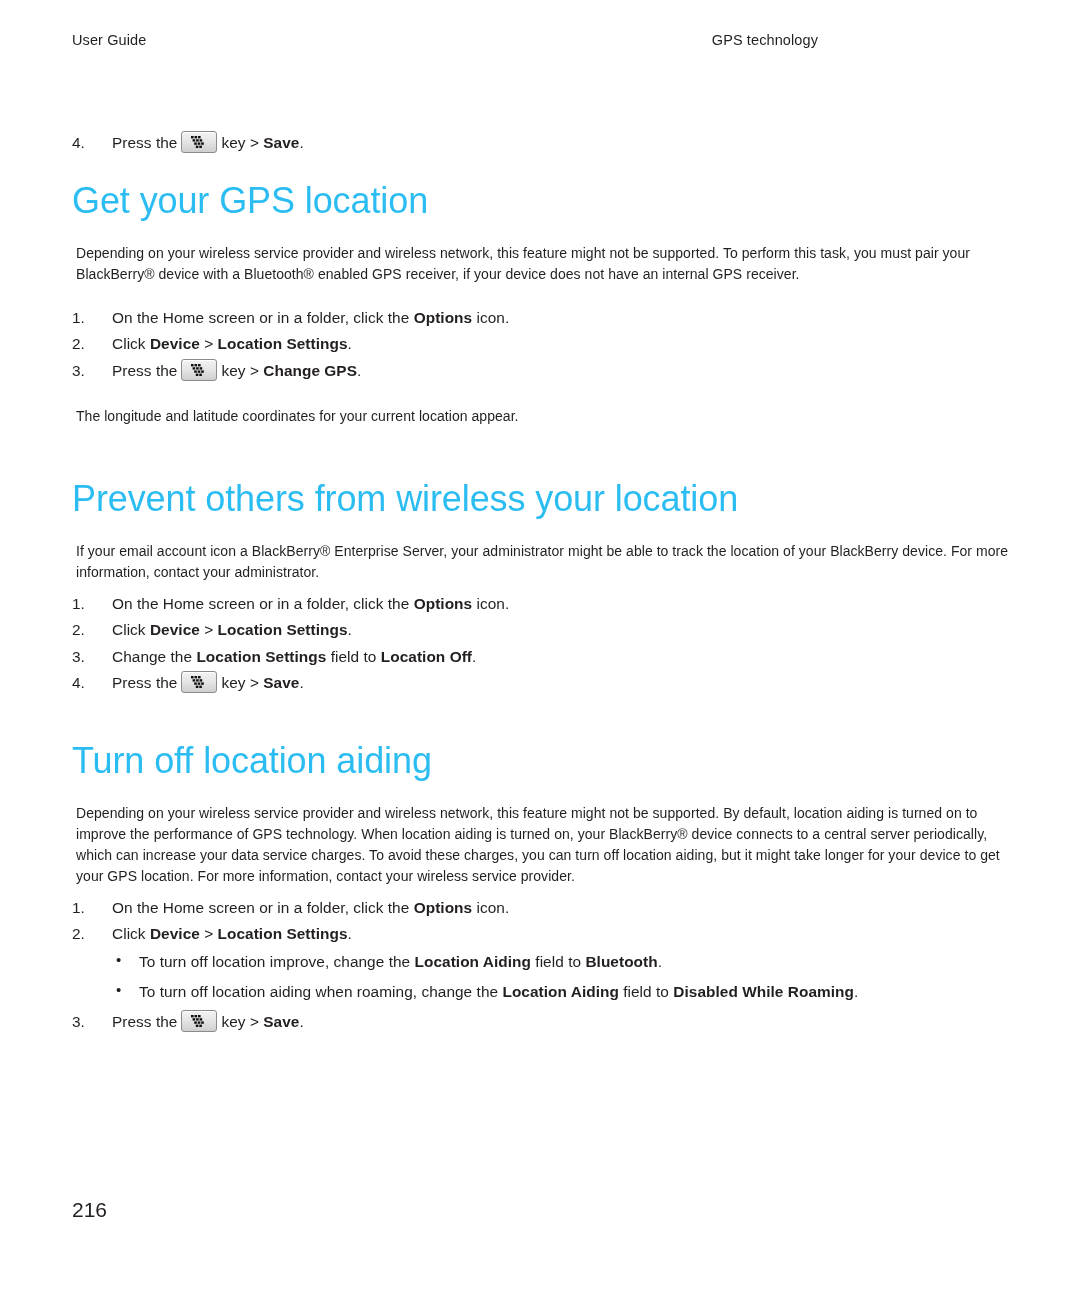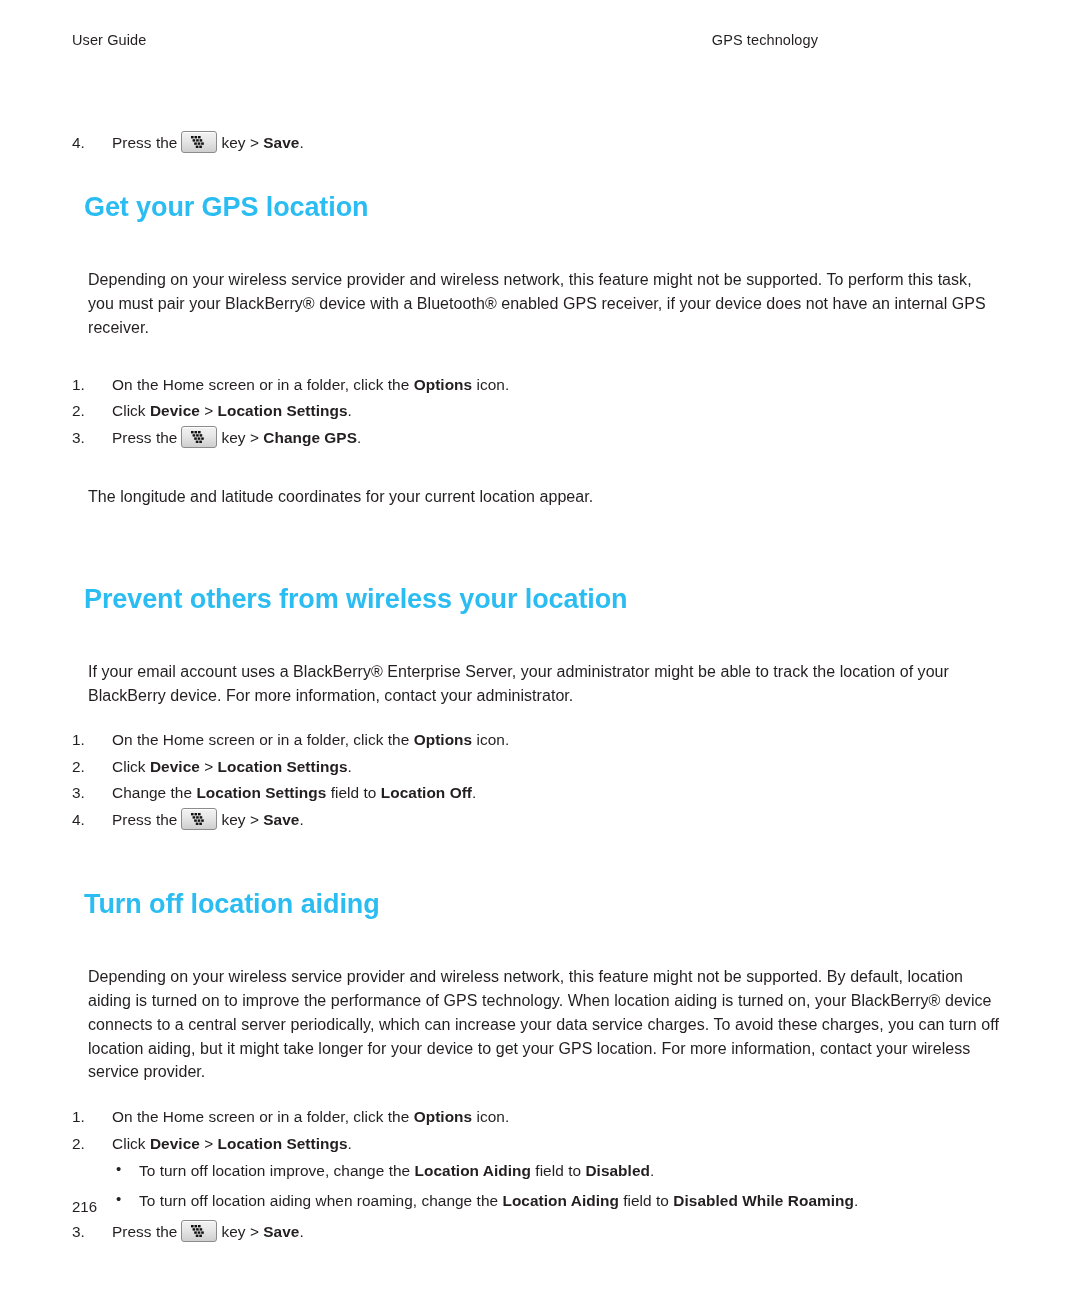--- a/index.html
+++ b/index.html
@@ -42,31 +42,31 @@
   
   .content {
     position: absolute;
     left: 72px;
     top: 131px;
     width: 946px;
   }
 
   h1.sec {
     color: #2bbdf2;
-    font-size: 27px;
-    font-weight: 700;
-    margin: 12px;
+    font-size: 36px;
+    font-weight: 400;
+    margin: 0;
     letter-spacing: -0.1px;
     line-height: 1.22;
   }
 
   p.body {
-    font-size: 16px;
+    font-size: 14px;
     line-height: 1.49;
-    margin: 16px;
+    margin: 4px;
     color: #231f20;
     letter-spacing: .05px;
   }
 
   
   ol.steps {
     list-style: none;
     margin: 0;
     padding: 0;
   }
@@ -130,21 +130,21 @@
     top: 50%;
     transform: translate(-50%, -50%);
   }
   .spacer-md { height: 22px; }
 
   
   .pagenum {
     position: absolute;
     left: 72px;
     top: 1198px;
-    font-size: 15px;
+    font-size: 21px;
     color: #231f20;
   }
 </style>
 </head>
 <body>
 
 <div class="page">
 
   <div class="runhead">
     <span class="left">User Guide</span>
@@ -204,21 +204,21 @@
             </svg></span><span>key &gt; </span><b>Change GPS</b><span>.</span>
       </li>
     </ol>
     <div style="height:17px"></div>
     <p class="body">The longitude and latitude coordinates for your current location appear.</p>
 
     <div style="height:46px"></div>
 
     <h1 class="sec">Prevent others from wireless your location</h1>
     <div style="height:16px"></div>
-    <p class="body">If your email account uses a BlackBerry® Enterprise Server, your administrator might be able to track the location of your BlackBerry device. For more information, contact your administrator.</p>
+    <p class="body">If your email account icon a BlackBerry® Enterprise Server, your administrator might be able to track the location of your BlackBerry device. For more information, contact your administrator.</p>
     <div style="height:5px"></div>
     <ol class="steps">
       <li>
         <span class="num">1.</span><span>On the Home screen or in a folder, click the </span><b>Options</b><span> icon.</span>
       </li>
       <li>
         <span class="num">2.</span><span>Click </span><b>Device</b><span> &gt; </span><b>Location Settings</b><span>.</span>
       </li>
       <li>
         <span class="num">3.</span><span>Change the </span><b>Location Settings</b><span> field to </span><b>Location Off</b><span>.</span>
@@ -249,21 +249,21 @@
     <p class="body">Depending on your wireless service provider and wireless network, this feature might not be supported. By default, location aiding is turned on to improve the performance of GPS technology. When location aiding is turned on, your BlackBerry® device connects to a central server periodically, which can increase your data service charges. To avoid these charges, you can turn off location aiding, but it might take longer for your device to get your GPS location. For more information, contact your wireless service provider.</p>
     <div style="height:5px"></div>
     <ol class="steps">
       <li>
         <span class="num">1.</span><span>On the Home screen or in a folder, click the </span><b>Options</b><span> icon.</span>
       </li>
       <li>
         <span class="num">2.</span><span>Click </span><b>Device</b><span> &gt; </span><b>Location Settings</b><span>.</span>
         <ul class="subbul">
           <li>
-            <span class="bul">•</span><span>To turn off location improve, change the </span><b>Location Aiding</b><span> field to </span><b>Disabled</b><span>.</span>
+            <span class="bul">•</span><span>To turn off location improve, change the </span><b>Location Aiding</b><span> field to </span><b>Bluetooth</b><span>.</span>
           </li>
           <li>
             <span class="bul">•</span><span>To turn off location aiding when roaming, change the </span><b>Location Aiding</b><span> field to </span><b>Disabled While Roaming</b><span>.</span>
           </li>
         </ul>
       </li>
       <li>
         <span class="num">3.</span><span>Press the</span><span class="bbkey"><svg width="16" height="13" viewBox="0 0 16 13" aria-hidden="true">
               <g fill="#111111">
                 <rect x="0" y="0.5" width="2.6" height="2.4"></rect>

